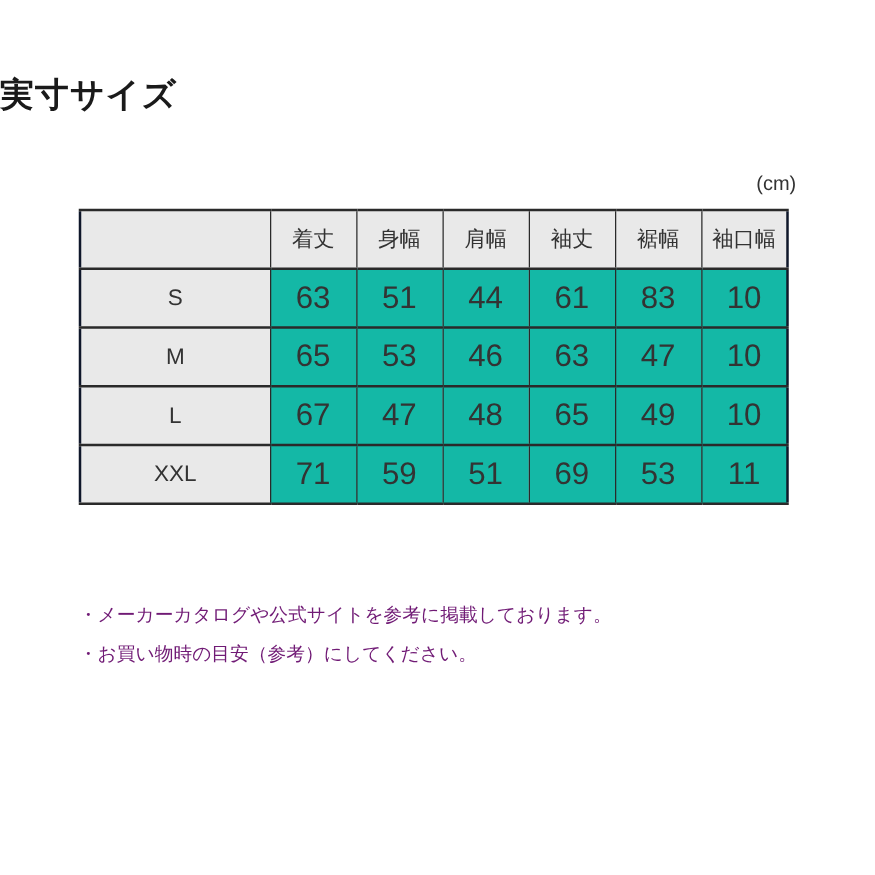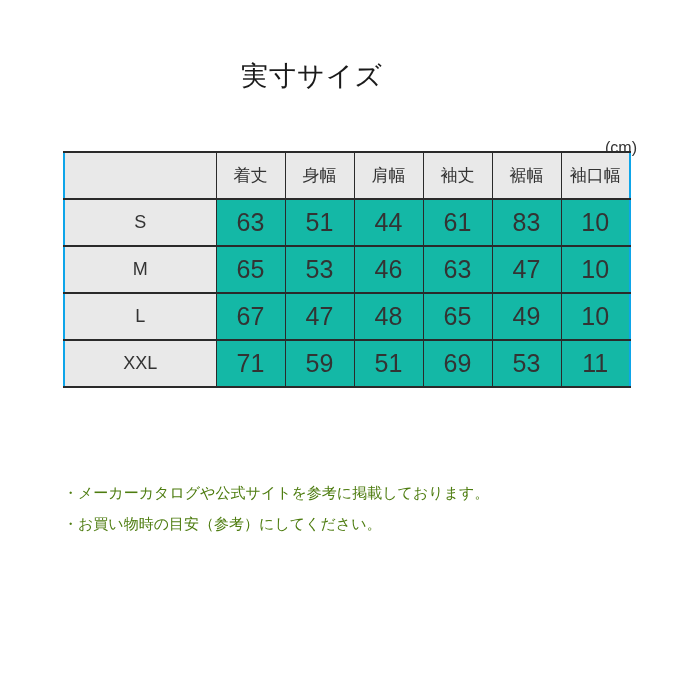--- a/index.html
+++ b/index.html
@@ -14,41 +14,41 @@
     background: #ffffff;
     font-family: "Liberation Sans", "DejaVu Sans", sans-serif;
     overflow: hidden;
   }
   .title {
     position: absolute;
     top: 58px;
     left: 0;
     width: 624px;
     margin: 0;
-    text-align: center;
+    text-align: left;
     font-size: 27px;
-    font-weight: 400;
+    font-weight: 700;
     color: #1a1a1a;
     letter-spacing: 1px;
   }
   .unit-label {
     position: absolute;
     top: 125px;
     right: 63px;
     font-size: 16px;
     color: #333333;
     margin-top: 14px;
   }
   table.size-table {
     position: absolute;
-    top: 151px;
+    top: 167px;
     left: 63px;
     border-collapse: collapse;
     table-layout: fixed;
-    border: 2px solid #0ea5e9;
+    border: 2px solid #0f172a;
   }
   .size-table tr { height: 47px; }
   .size-table th, .size-table td {
     border-left: 1px solid #2a2a2a;
     border-right: 1px solid #2a2a2a;
     border-top: 2px solid #2a2a2a;
     border-bottom: 2px solid #2a2a2a;
     text-align: center;
     vertical-align: middle;
     padding: 0;
@@ -72,21 +72,21 @@
   }
   .col-size { width: 152px; }
   .col-val  { width: 69px; }
   .notes {
     position: absolute;
     left: 63px;
     top: 477px;
   }
   .note {
     font-size: 15px;
-    color: #4d7c0f;
+    color: #701a75;
     line-height: 31px;
     white-space: nowrap;
   }
 </style>
 </head>
 <body>
 
 <div class="page">
 
   <h1 class="title">実寸サイズ</h1>

